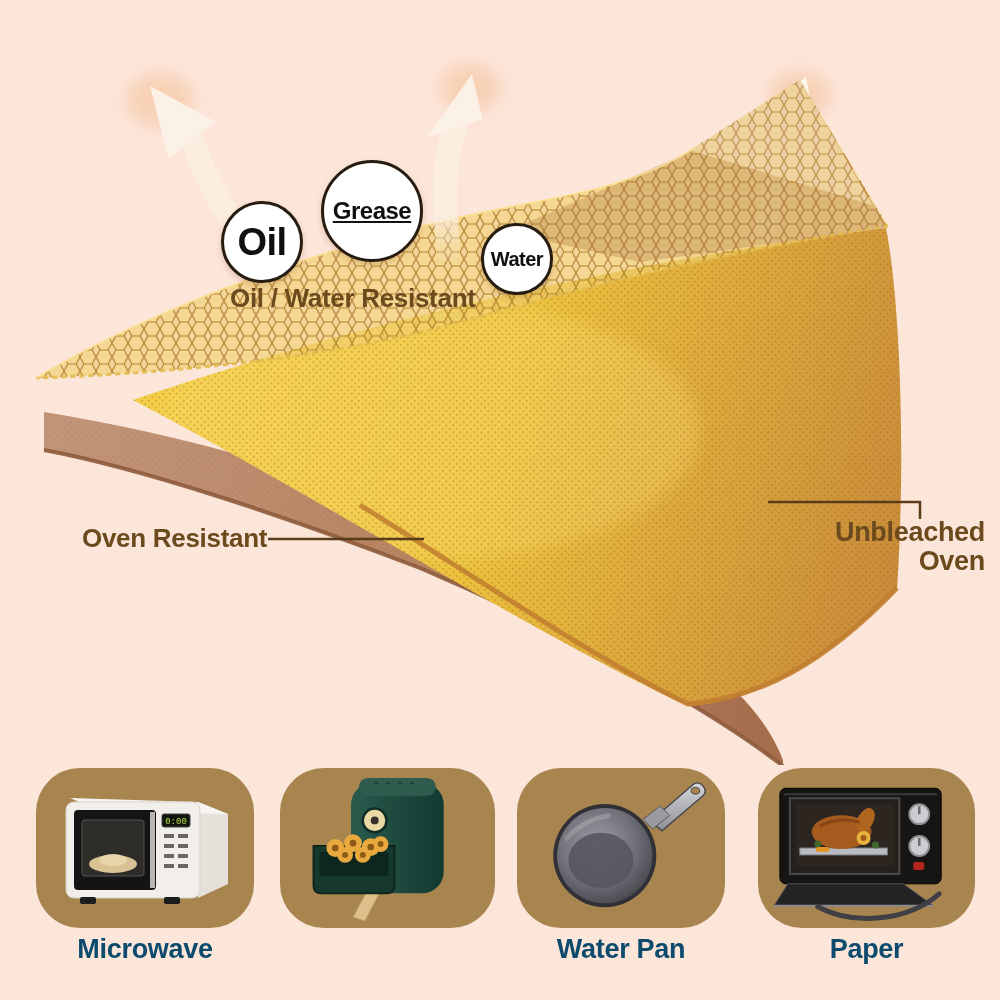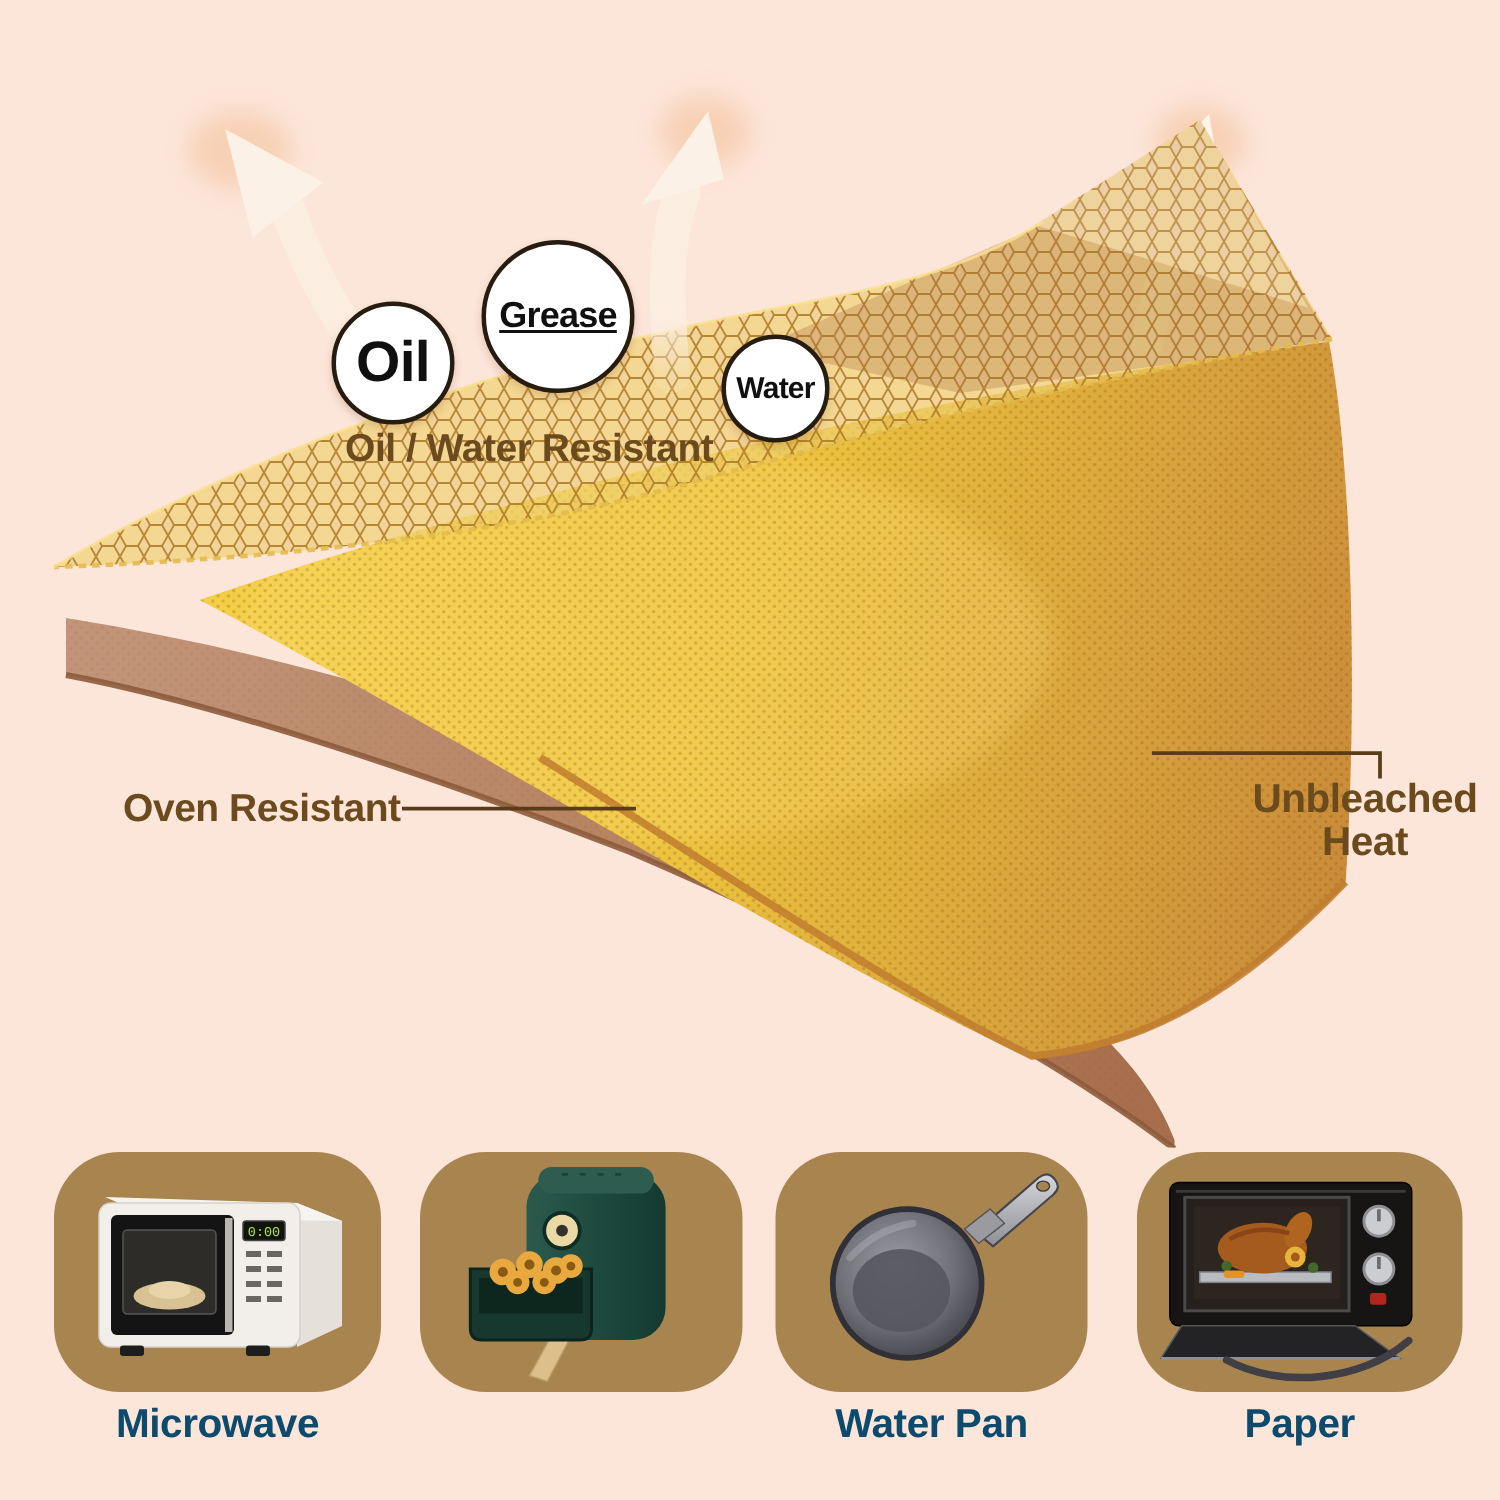--- a/index.html
+++ b/index.html
@@ -3,21 +3,21 @@
 <meta charset="utf-8">
 <style>
   html,body{margin:0;padding:0;}
   .scene{position:relative;width:1000px;height:1000px;background:#fce5d9;overflow:hidden;
          font-family:"Liberation Sans",sans-serif;}
   .illustration{position:absolute;left:0;top:0;}
   .callout{position:absolute;background:#ffffff;border:3px solid #271c10;border-radius:50%;
            display:flex;align-items:center;justify-content:center;font-weight:bold;color:#101010;
            box-shadow:0 3px 6px rgba(130,75,30,.22);z-index:5;letter-spacing:-.5px;}
   .lbl{position:absolute;font-weight:bold;color:#6b4a1e;z-index:5;letter-spacing:-.3px;}
-  .lbl-right{text-align:center;}
+  .lbl-right{text-align:right;}
   .card{position:absolute;top:768px;height:160px;background:#a8854f;border-radius:44px;z-index:4;overflow:hidden;}
   .card svg{display:block;width:100%;height:100%;}
   .card-label{position:absolute;top:934px;text-align:center;font-weight:bold;color:#0c4a6e;
               font-size:27px;z-index:4;letter-spacing:-.3px;}
 </style>
 </head>
 <body>
 
 <div class="scene">
 
@@ -106,21 +106,21 @@
   </svg>
 
   <div class="callout" style="left:221px;top:201px;width:76px;height:76px;font-size:38px;">Oil</div>
   <div class="callout" style="left:321px;top:160px;width:96px;height:96px;font-size:24px;text-decoration:underline;">Grease</div>
   <div class="callout" style="left:481px;top:223px;width:66px;height:66px;font-size:20px;">Water</div>
 
   <div class="lbl" style="left:202px;top:283px;font-size:26px;margin-left:28px;">Oil / Water Resistant</div>
   <div class="lbl" style="left:82px;top:523px;font-size:26px;">Oven Resistant</div>
   <div class="lbl lbl-right" style="right:15px;top:518px;font-size:27px;line-height:29px;">
     <div>Unbleached</div>
-    <div>Heat</div>
+    <div>Oven</div>
   </div>
 
   <div class="card" style="left:36px;width:218px;">
     <svg viewBox="0 0 218 160">
       <polygon points="162,34 192,46 192,116 162,130" fill="#e5e1da"></polygon>
       <polygon points="34,30 162,34 192,46 66,44" fill="#f6f4f1"></polygon>
       <rect x="30" y="34" width="134" height="96" rx="8" fill="#f2efeb" stroke="#d6d2cb"></rect>
       <rect x="38" y="42" width="82" height="80" rx="4" fill="#141414"></rect>
       <rect x="46" y="52" width="62" height="56" rx="3" fill="#2e2c29" stroke="#555" stroke-width="1"></rect>
       <ellipse cx="77" cy="96" rx="24" ry="9" fill="#d8c193"></ellipse>

